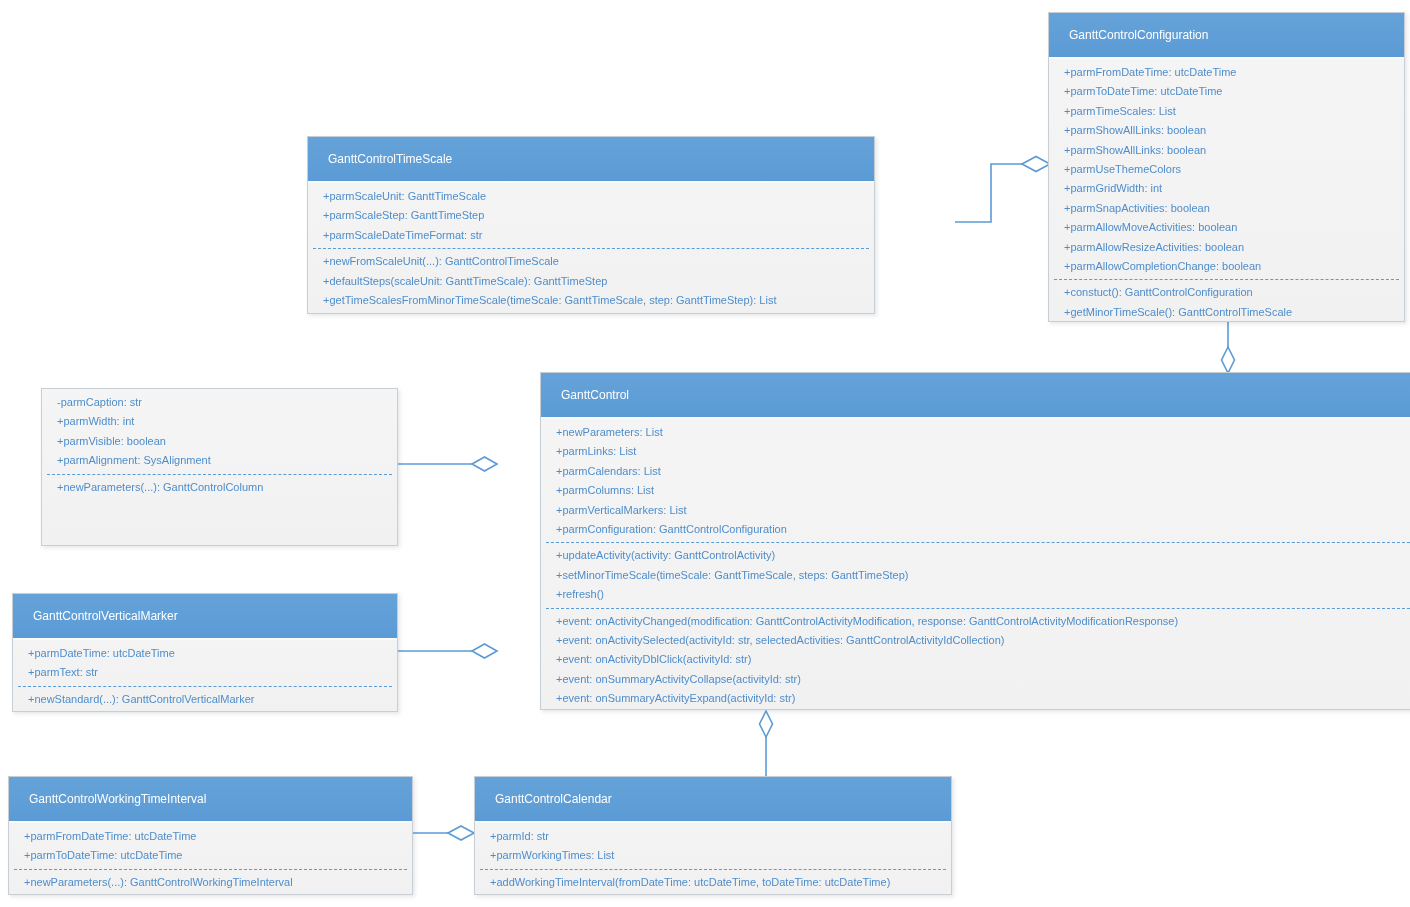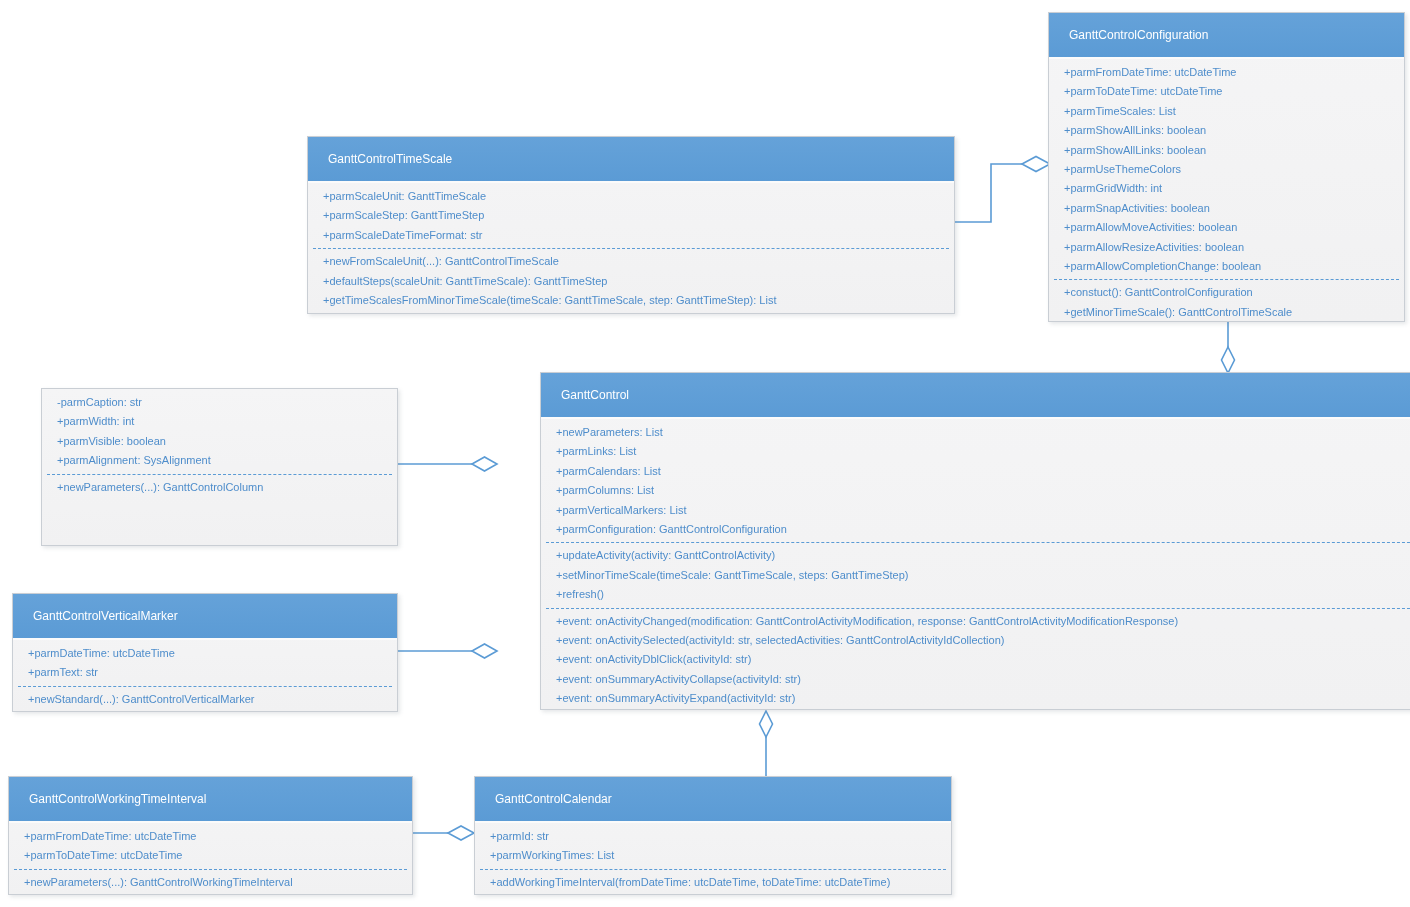--- a/index.html
+++ b/index.html
@@ -117,21 +117,21 @@
         </div>
       <div class="uml-divider"></div>
       <div class="uml-section">
 
       <div class="uml-member">+constuct(): GanttControlConfiguration</div>
           <div class="uml-member">+getMinorTimeScale(): GanttControlTimeScale</div>
         </div>
     </div>
   </div>
 
-  <div class="uml-class" style="left:307px;top:136px;width:648px;height:178px;">
+  <div class="uml-class" style="left:307px;top:136px;width:568px;height:178px;">
     <div class="uml-title">GanttControlTimeScale</div>
     <div class="uml-body">
       <div class="uml-section">
 
       <div class="uml-member">+parmScaleUnit: GanttTimeScale</div>
           <div class="uml-member">+parmScaleStep: GanttTimeStep</div>
           <div class="uml-member">+parmScaleDateTimeFormat: str</div>
         </div>
       <div class="uml-divider"></div>
       <div class="uml-section">

